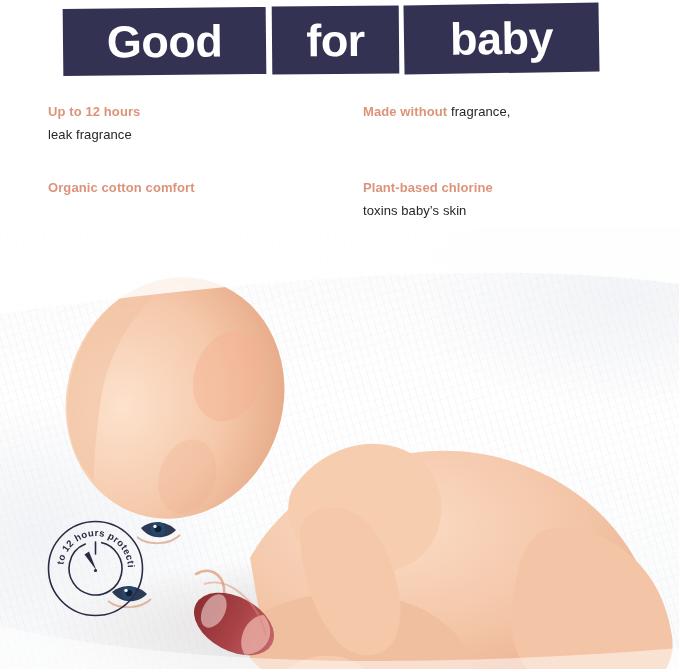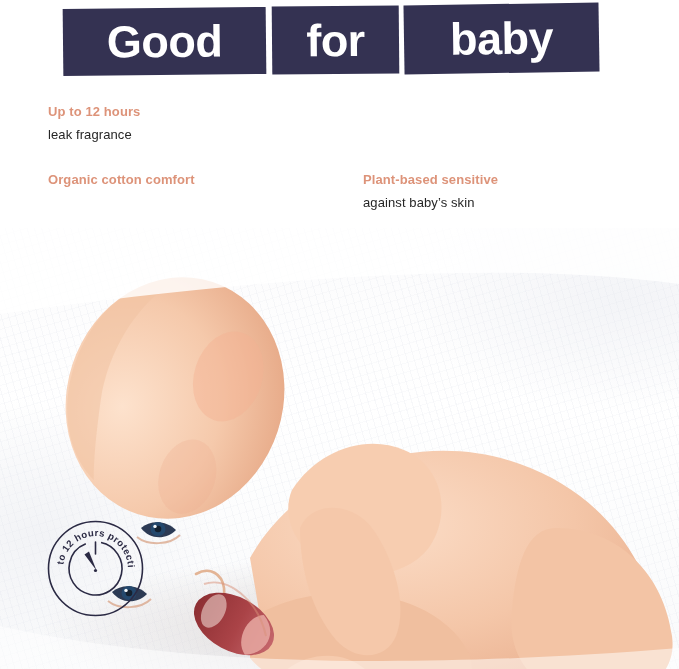--- a/index.html
+++ b/index.html
@@ -73,21 +73,21 @@
     color: #262626;
     letter-spacing: 0.1px;
   }
   .feature .strong {
     font-weight: bold;
     color: #dd9379;
   }
   .col-l { left: 48px; }
   .col-r { left: 363px; }
   .row-1 { top: 4px; }
-  .row-2 { top: 72px; }
+  .row-2 { top: 80px; }
 
   
   .photo {
     position: absolute;
     left: 0;
     top: 228px;
     width: 679px;
     height: 441px;
     overflow: hidden;
     background: #ffffff;
@@ -150,33 +150,34 @@
 <div class="features">
 
   <div class="feature col-l row-1">
     <div class="line">
       <span class="strong">Up to 12 hours</span>
     </div>
     <div class="line">leak fragrance</div>
   </div>
 
   <div class="feature col-r row-1">
+    <div class="line"><span class="strong">Made without</span><span> fragrance,</span></div>
   </div>
 
   <div class="feature col-l row-2">
     <div class="line">
       <span class="strong">Organic cotton comfort</span>
     </div>
   </div>
 
   <div class="feature col-r row-2">
     <div class="line">
-      <span class="strong">Plant-based sensitive</span>
+      <span class="strong">Plant-based chlorine</span>
     </div>
-    <div class="line">against baby’s skin</div>
+    <div class="line">toxins baby’s skin</div>
   </div>
 
 </div>
 
 <div class="photo">
   <div class="blanket"></div>
   <div class="blanket-tex"></div>
 
   <svg class="svg-baby" viewBox="0 0 679 441">
     <defs>

